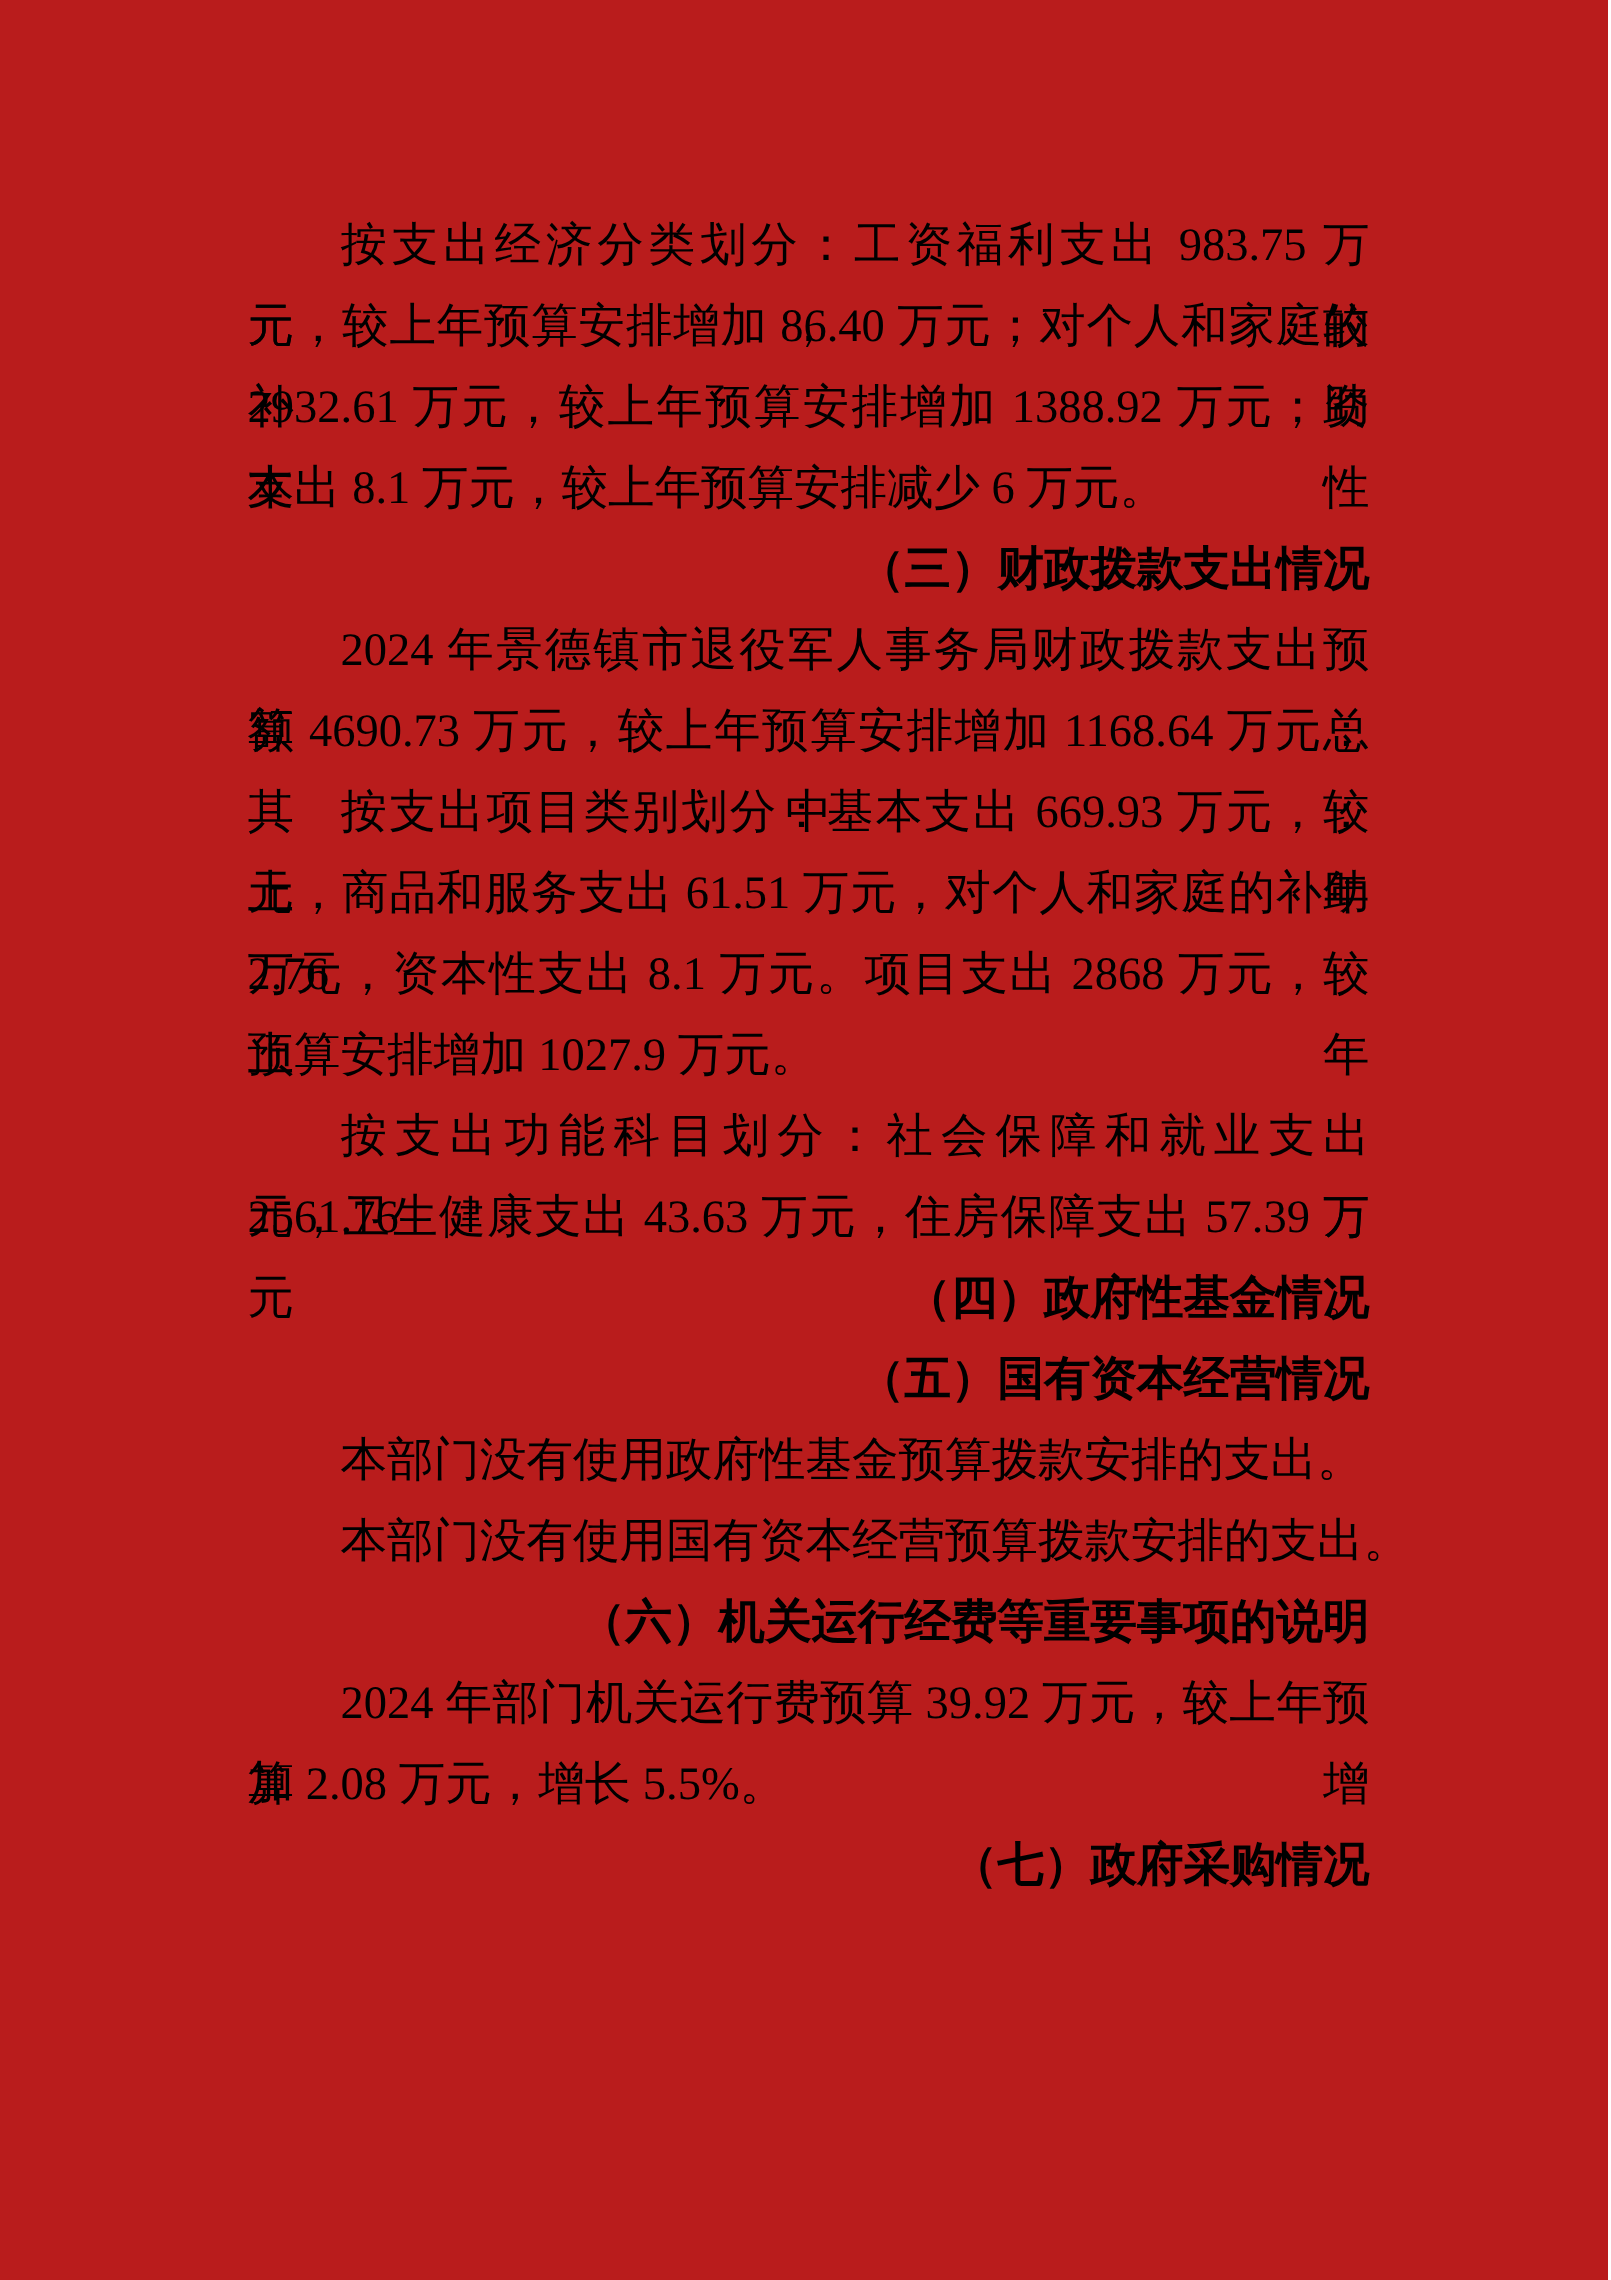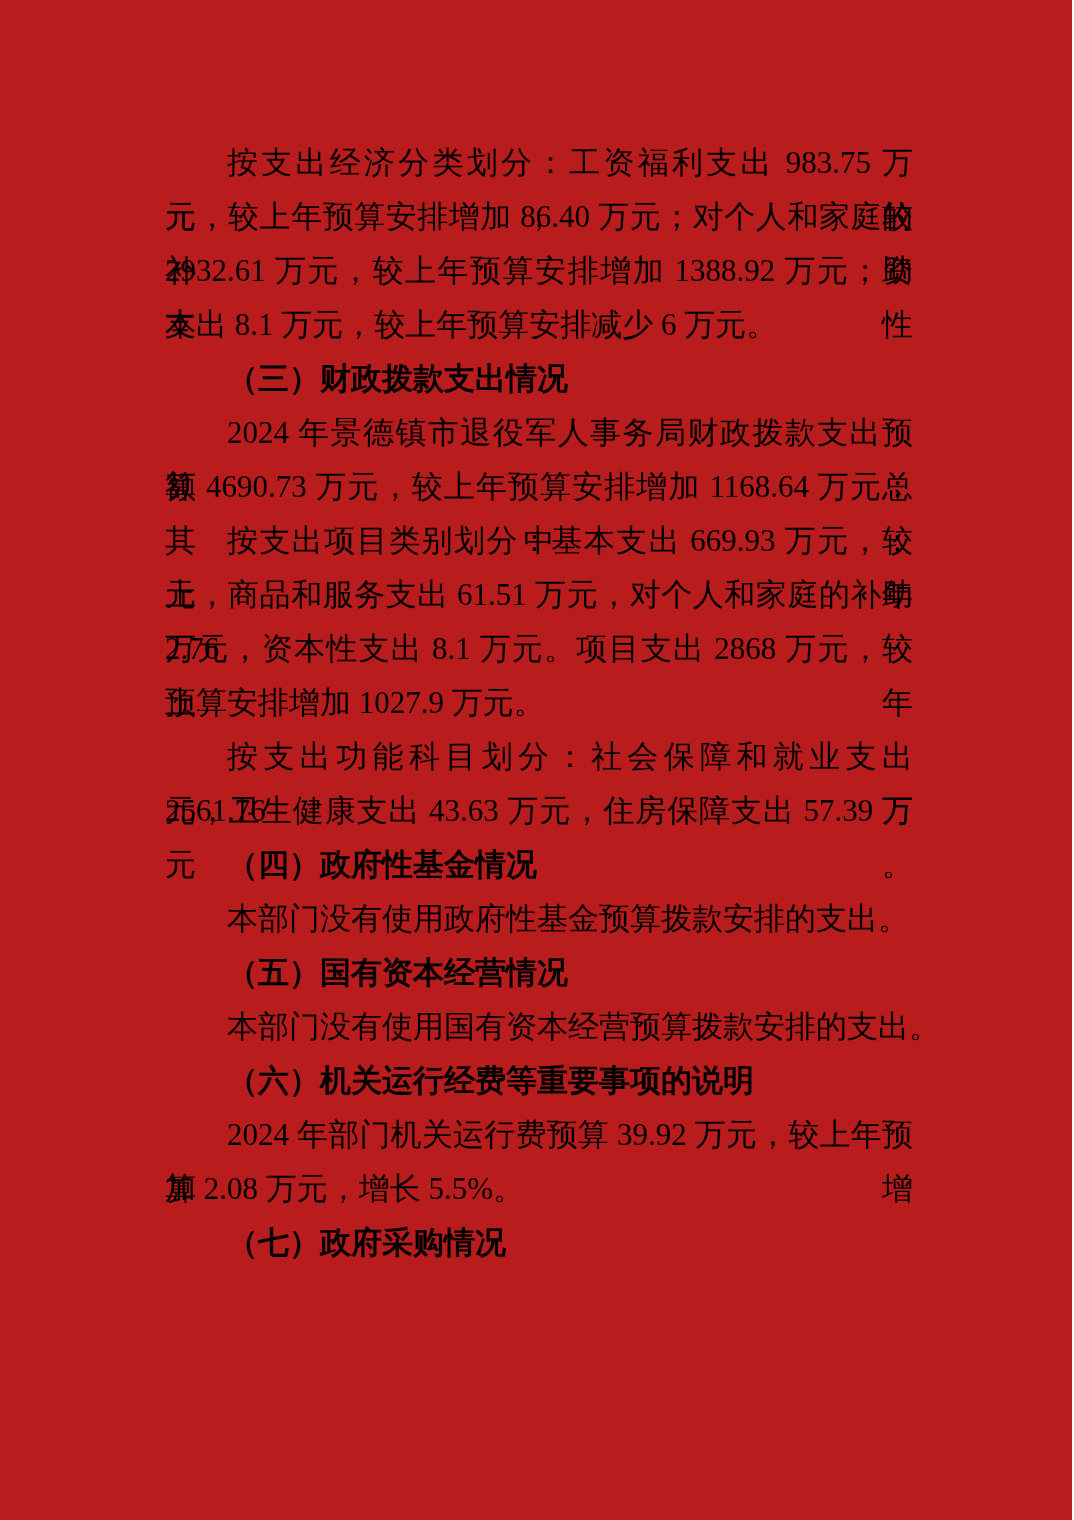--- a/index.html
+++ b/index.html
@@ -33,20 +33,21 @@
     white-space: normal;
     text-align: justify;
     text-align-last: justify;
   }
   .line.indent {
     text-indent: 62px;
   }
   .line.heading {
     font-weight: 700;
     text-indent: 62px;
+    text-align: right;
   }
 </style>
 </head>
 <body>
 
 <div class="page">
   <div class="text-block">
     <div class="line body indent justify">按支出经济分类划分：工资福利支出 983.75 万元，较</div>
     <div class="line body justify">元，较上年预算安排增加 86.40 万元；对个人和家庭的补助</div>
     <div class="line body justify">2932.61 万元，较上年预算安排增加 1388.92 万元；资本性</div>
@@ -54,21 +55,21 @@
     <div class="line heading">（三）财政拨款支出情况</div>
     <div class="line body indent justify">2024 年景德镇市退役军人事务局财政拨款支出预算总</div>
     <div class="line body justify">额 4690.73 万元，较上年预算安排增加 1168.64 万元；其中：</div>
     <div class="line body indent justify">按支出项目类别划分：基本支出 669.93 万元，较上年</div>
     <div class="line body justify">元，商品和服务支出 61.51 万元，对个人和家庭的补助 2.76</div>
     <div class="line body justify">万元，资本性支出 8.1 万元。项目支出 2868 万元，较上年</div>
     <div class="line body">预算安排增加 1027.9 万元。</div>
     <div class="line body indent justify">按支出功能科目划分：社会保障和就业支出 2561.76 万</div>
     <div class="line body justify">元，卫生健康支出 43.63 万元，住房保障支出 57.39 万元。</div>
     <div class="line heading">（四）政府性基金情况</div>
+    <div class="line heading">（五）国有资本经营情况</div>
     <div class="line body indent">本部门没有使用政府性基金预算拨款安排的支出。</div>
-    <div class="line heading">（五）国有资本经营情况</div>
     <div class="line body indent">本部门没有使用国有资本经营预算拨款安排的支出。</div>
     <div class="line heading">（六）机关运行经费等重要事项的说明</div>
     <div class="line body indent justify">2024 年部门机关运行费预算 39.92 万元，较上年预算增</div>
     <div class="line body">加 2.08 万元，增长 5.5%。</div>
     <div class="line heading">（七）政府采购情况</div>
   </div>
 </div>
 
 </body></html>

